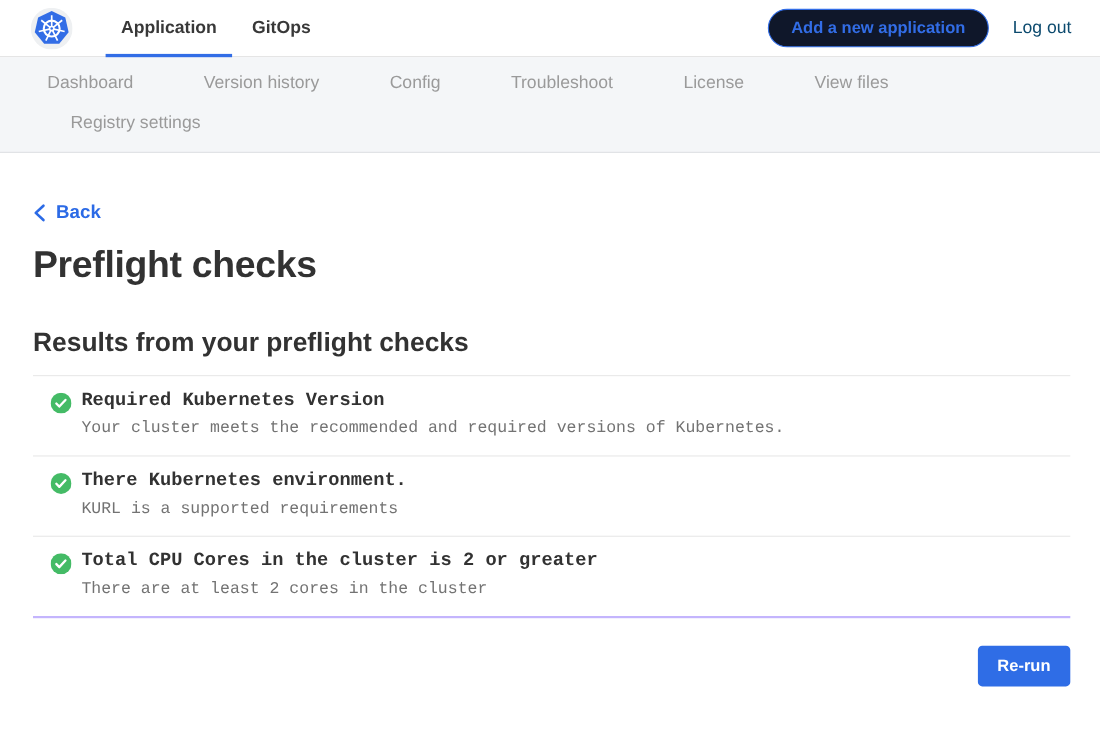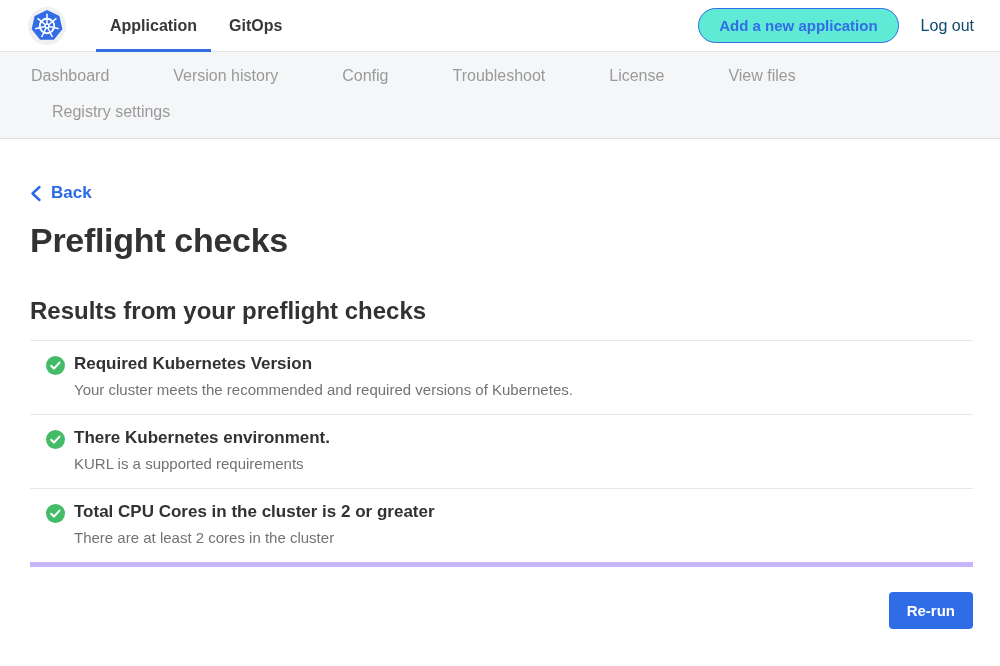--- a/index.html
+++ b/index.html
@@ -23,34 +23,34 @@
     padding: 0 14px; margin-right: 4px;
     font-size: 16px; font-weight: 600; color: #383838;
     position: relative; cursor: pointer; white-space: nowrap;
   }
   .top-tab.active::after {
     content: ""; position: absolute; left: 0; right: 0; bottom: -1px;
     height: 3px; background: #326de6;
   }
   .header-spacer { flex: 1; }
   .add-app-btn {
-    background: #5eead4; border: 1px solid #326de6; color: #326de6;
+    background: #0f172a; border: 1px solid #326de6; color: #326de6;
     border-radius: 18px; padding: 8px 20px;
     font-size: 15px; font-weight: 700; cursor: pointer;
     font-family: inherit; white-space: nowrap;
   }
   .logout-link {
     margin-left: 22px; font-size: 16px; color: #0c4a6e;
     cursor: pointer; white-space: nowrap;
   }
 
   
   .subnav {
     background: #f4f6f8; border-bottom: 1px solid #dfe2e4;
-    padding: 6px 30px 8px 31px;
+    padding: 6px 30px 8px 43px;
     display: flex; flex-wrap: wrap; align-items: center;
   }
   .subnav-item {
     margin-right: 64px; line-height: 36px;
     font-size: 16px; color: #9a9a9a; cursor: pointer; white-space: nowrap;
   }
   .subnav-item.wrapped-indent { margin-left: 21px; }
 
   
   .main { padding: 0 27px 0 30px; }
@@ -63,21 +63,21 @@
     margin: 15px 0 0; letter-spacing: -0.3px;
   }
   .page-desc {
     margin: 11px 0 0; font-size: 17px; line-height: 30px;
     color: #9b9b9b; max-width: 920px;
   }
   .results-title {
     font-size: 24px; font-weight: 700; color: #323232;
     margin: 37px 0 15px;
   }
-  .checks-list { border-bottom: 5px solid #c4b5fd; }
+  .checks-list { border-bottom: 2px solid #c4b5fd; font-family: Liberation Mono, monospace; }
   .check-row {
     display: flex; align-items: flex-start;
     border-top: 1px solid #e8e8e8;
     padding: 13px 0 16px 16px;
   }
   .check-icon { width: 19px; height: 19px; margin: 2px 9px 0 0; flex: 0 0 auto; }
   .check-title { margin: 0; font-size: 17px; font-weight: 700; color: #323232; }
   .check-message { margin: 7px 0 0; font-size: 15px; color: #737373; }
 
   .footer-actions { display: flex; justify-content: flex-end; margin-top: 25px; }

